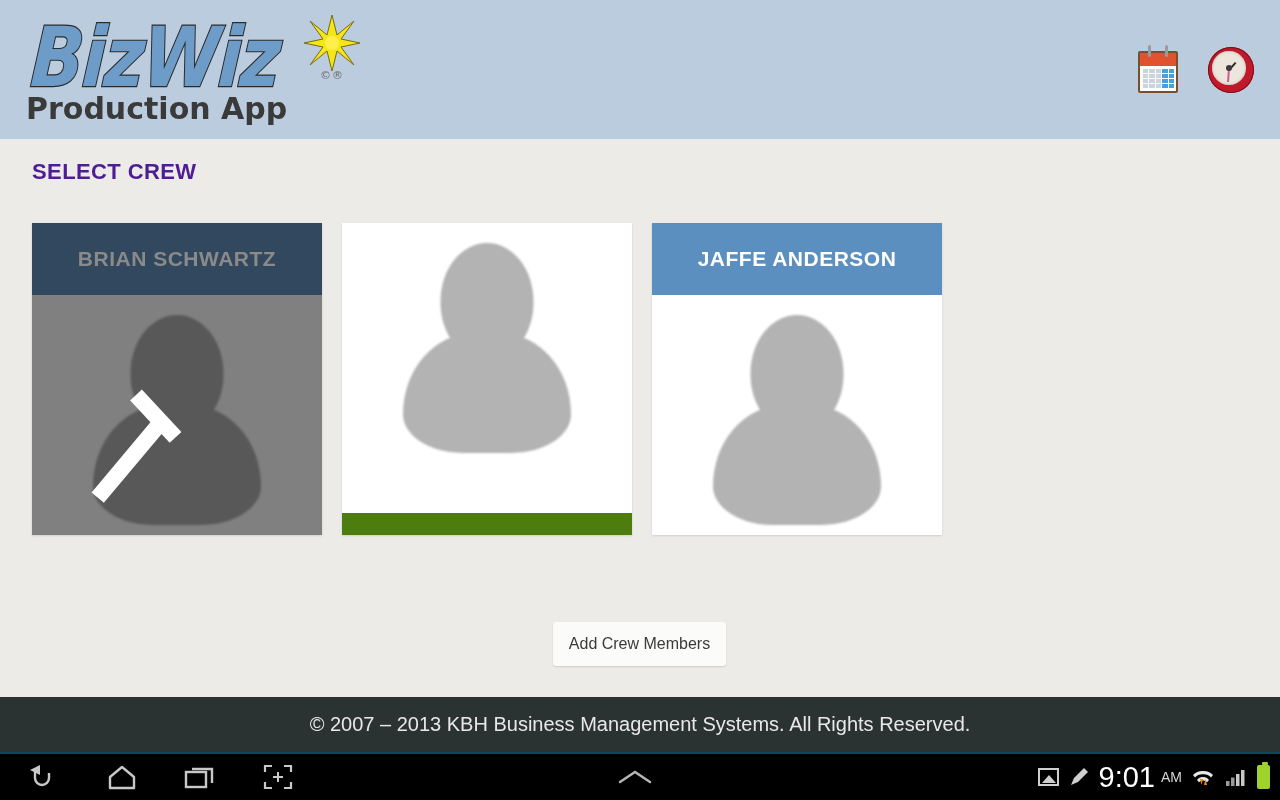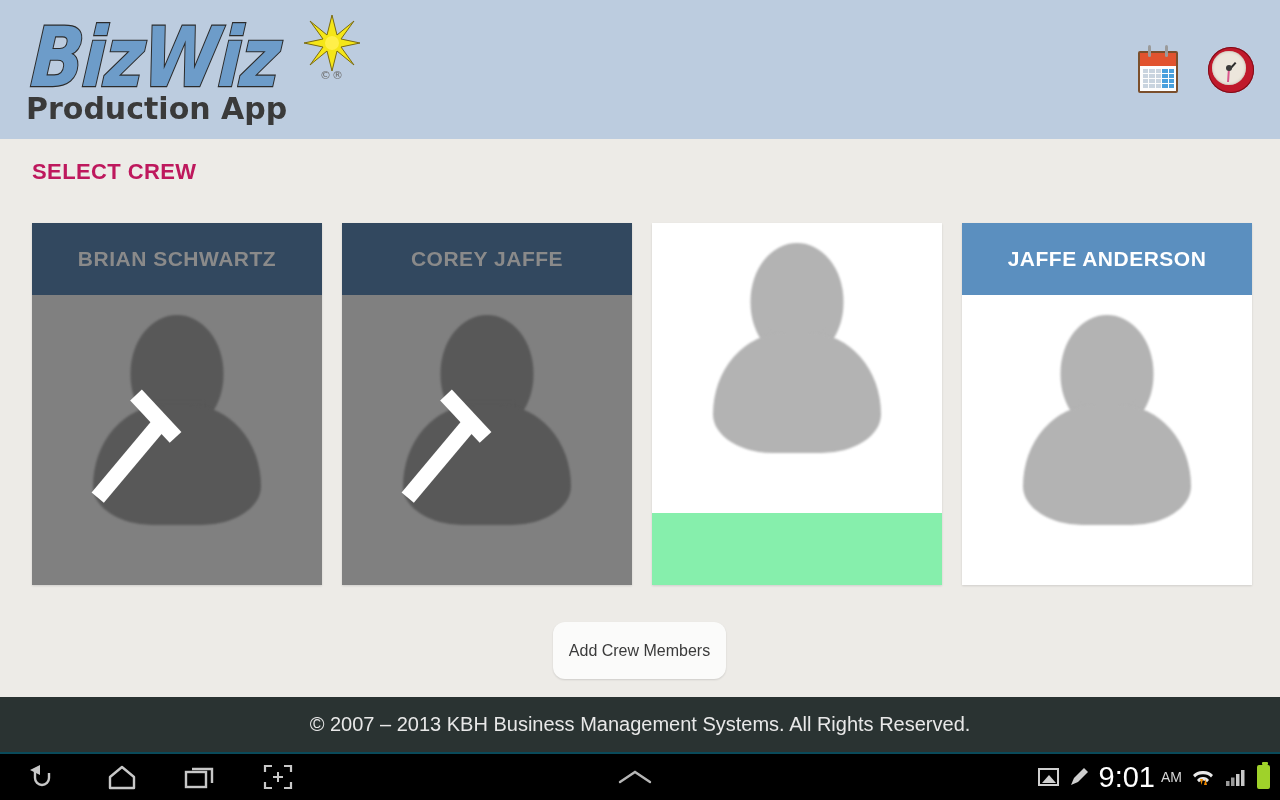--- a/index.html
+++ b/index.html
@@ -65,26 +65,26 @@
     background:#2b2b2b; transform-origin:50% 100%; transform:rotate(42deg); }
   .clk-m{ position:absolute; left:16px; top:17px; width:2px; height:14px;
     background:#d9568c; transform-origin:50% 0%; transform:rotate(4deg); }
   .clk-dot{ position:absolute; left:14px; top:14px; width:6px; height:6px;
     border-radius:50%; background:#3a3a3a; }
 
   
   .main{ position:absolute; left:0; top:139px; width:1280px; height:558px; background:#edebe7; }
   .page-title{
     position:absolute; left:32px; top:20px;
-    font-size:22px; font-weight:bold; color:#be185d; letter-spacing:.4px;
+    font-size:22px; font-weight:bold; color:#4c1d95; letter-spacing:.4px;
   }
 
   .crew-row{ position:absolute; left:32px; top:84px; display:flex; gap:20px; }
   .crew-card{
-    width:290px; height:362px; background:#86efac; cursor:pointer;
+    width:290px; height:312px; background:#4d7c0f; cursor:pointer;
     box-shadow:0 1px 2px rgba(0,0,0,.12); position:relative; overflow:hidden;
   }
   .crew-head{
     height:72px; display:flex; align-items:center; justify-content:center;
     font-size:21px; font-weight:bold; letter-spacing:.5px;
     background:#5b8fbf; color:#ffffff;
   }
   .crew-card.selected .crew-head{ background:#32485f; color:#8a8a8a; }
   .crew-body{ position:relative; height:290px; background:#ffffff; }
   .crew-card.selected .crew-body{ background:#808080; }
@@ -112,22 +112,22 @@
 
   .check{ position:absolute; left:94px; top:68px; width:100px; height:72px; display:none; }
   .crew-card.selected .check{ display:block; }
   .check i{ position:absolute; background:#ffffff; display:block; }
   .check i.s{ left:2px; top:32px; width:16px; height:58px;
     transform-origin:50% 0; transform:rotate(-43deg); }
   .check i.l{ left:28px; top:58px; width:16px; height:100px;
     transform-origin:50% 0; transform:rotate(40deg); }
 
   .add-btn{
-    position:absolute; left:553px; top:483px; width:173px; height:57px;
-    background:#fbfbfa; border-radius:12px; box-shadow:0 1px 2px rgba(0,0,0,.13);
+    position:absolute; left:553px; top:483px; width:173px; height:44px;
+    background:#fbfbfa; border-radius:3px; box-shadow:0 1px 2px rgba(0,0,0,.13);
     display:flex; align-items:center; justify-content:center;
     font-size:16px; color:#3b3b3b; cursor:pointer;
   }
 
   
   .footer{
     position:absolute; left:0; top:697px; width:1280px; height:55px;
     background:#2a3332; display:flex; align-items:center; justify-content:center;
   }
   .footer span{ color:#e8e8e8; font-size:20px; }
@@ -221,34 +221,20 @@
             <div class="av-neck"></div>
             <div class="av-body"></div>
         </div>
         <div class="check">
             <i class="s"></i>
             <i class="l"></i>
           </div>
       </div>
     </div>
 
-    <div class="crew-card selected">
-      <div class="crew-head">COREY JAFFE</div>
-      <div class="crew-body">
-        <div class="avatar">
-          <div class="av-head"></div>
-            <div class="av-neck"></div>
-            <div class="av-body"></div>
-        </div>
-        <div class="check">
-            <i class="s"></i>
-            <i class="l"></i>
-          </div>
-      </div>
-    </div>
 
     <div class="crew-card">
       <div class="crew-body">
         <div class="avatar">
           <div class="av-head"></div>
             <div class="av-neck"></div>
             <div class="av-body"></div>
         </div>
 
       </div>

